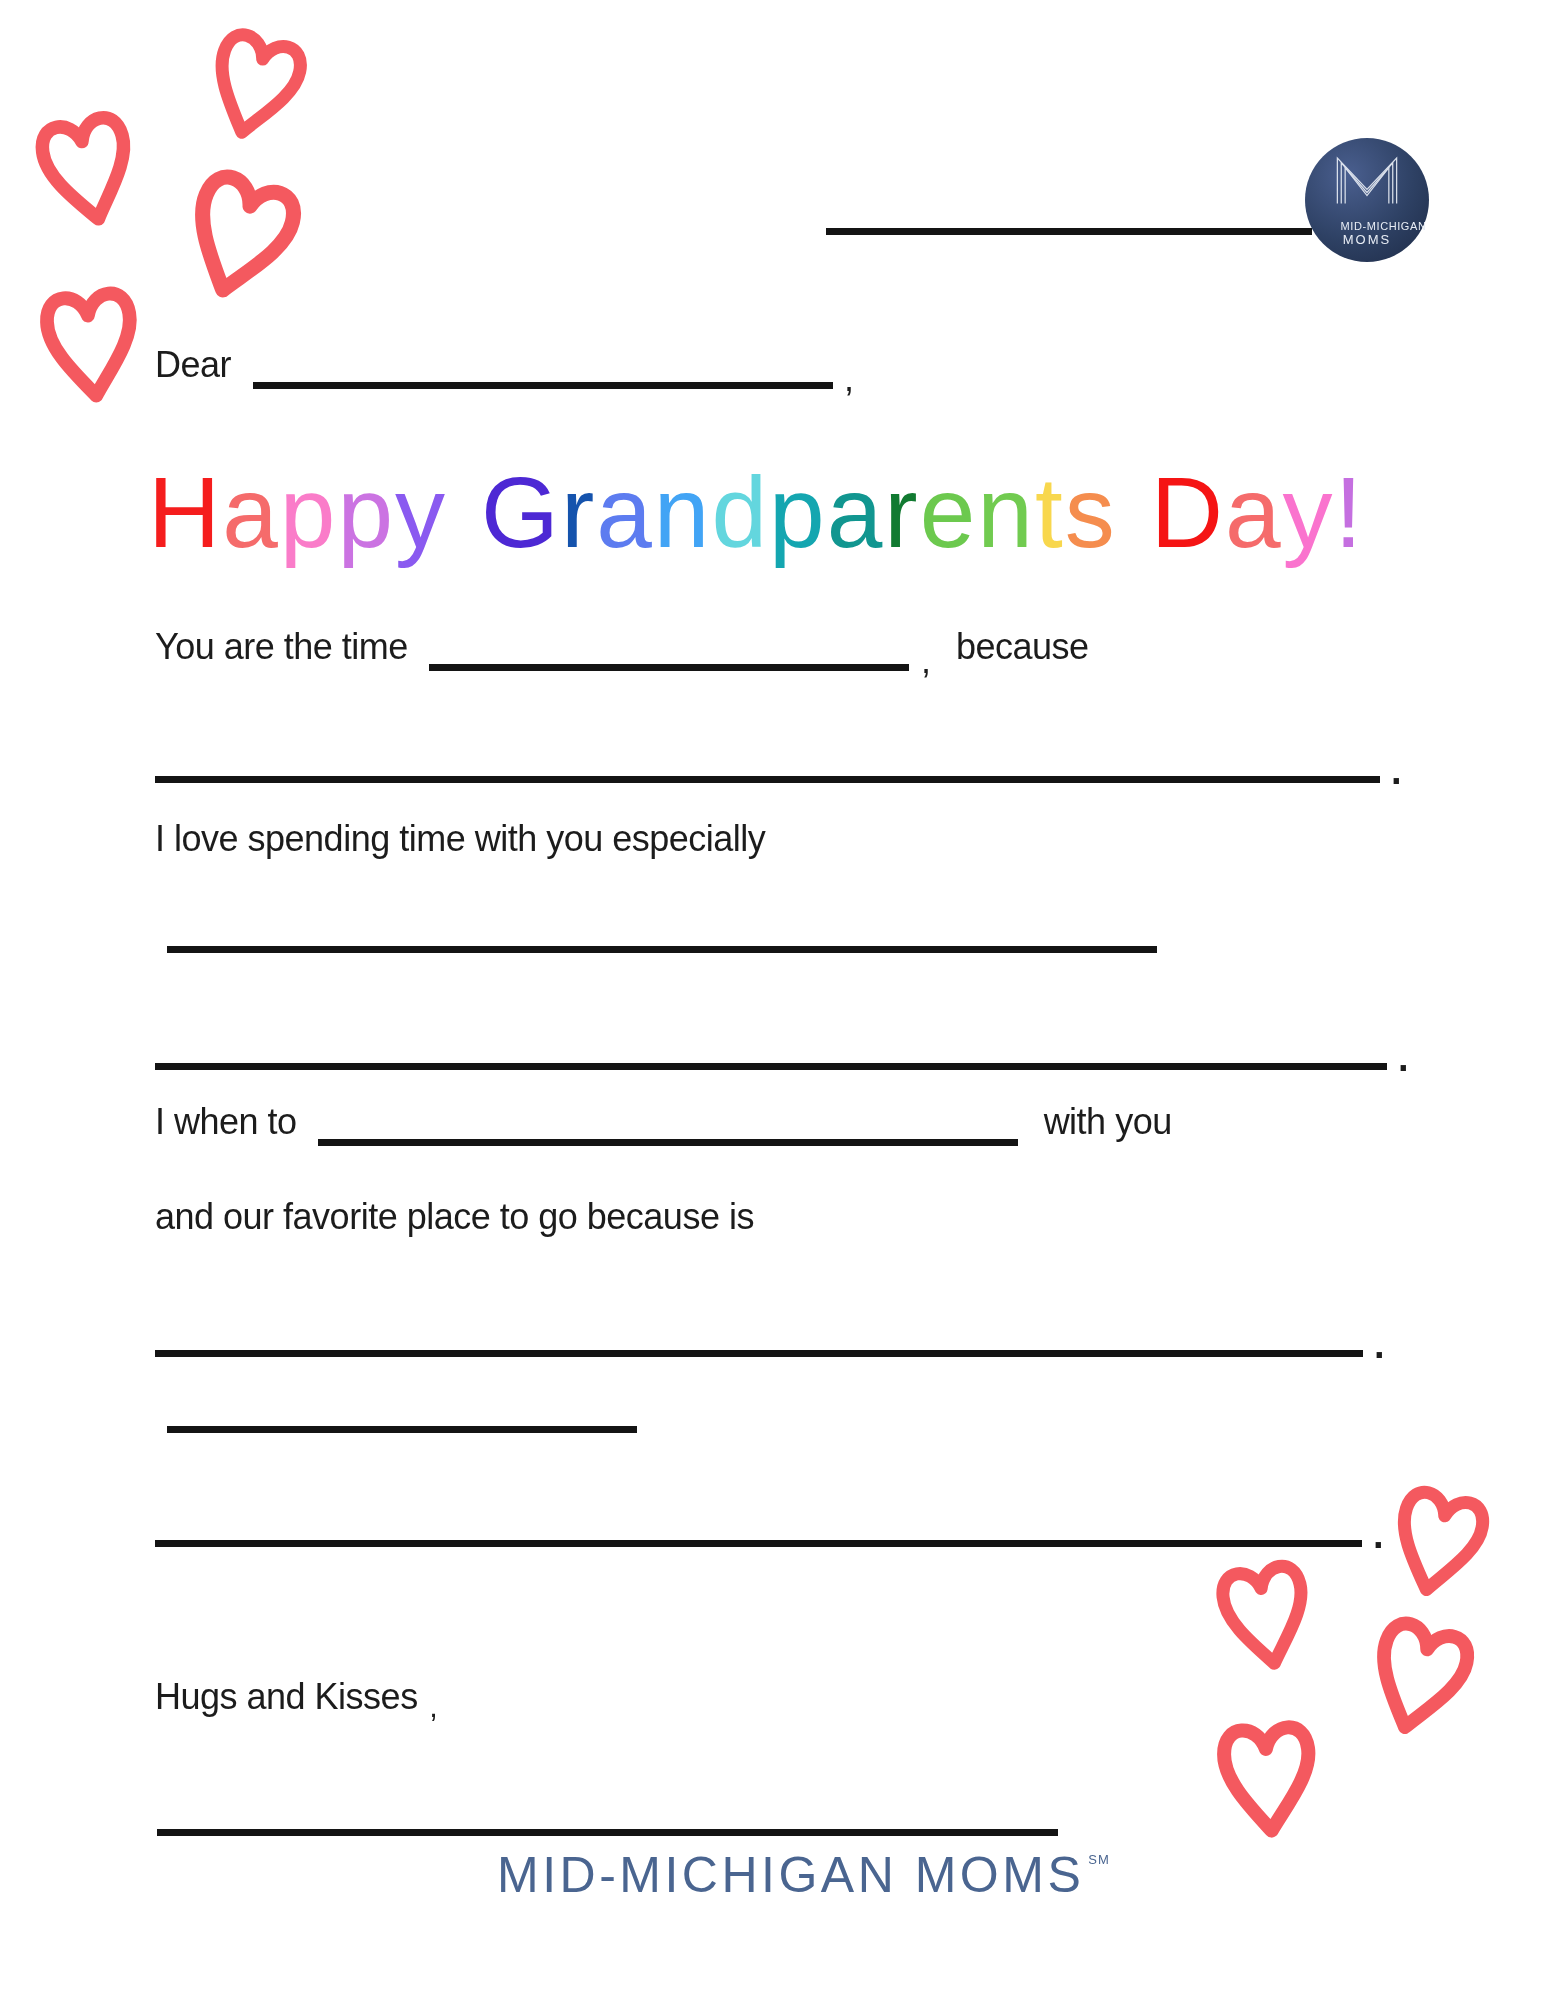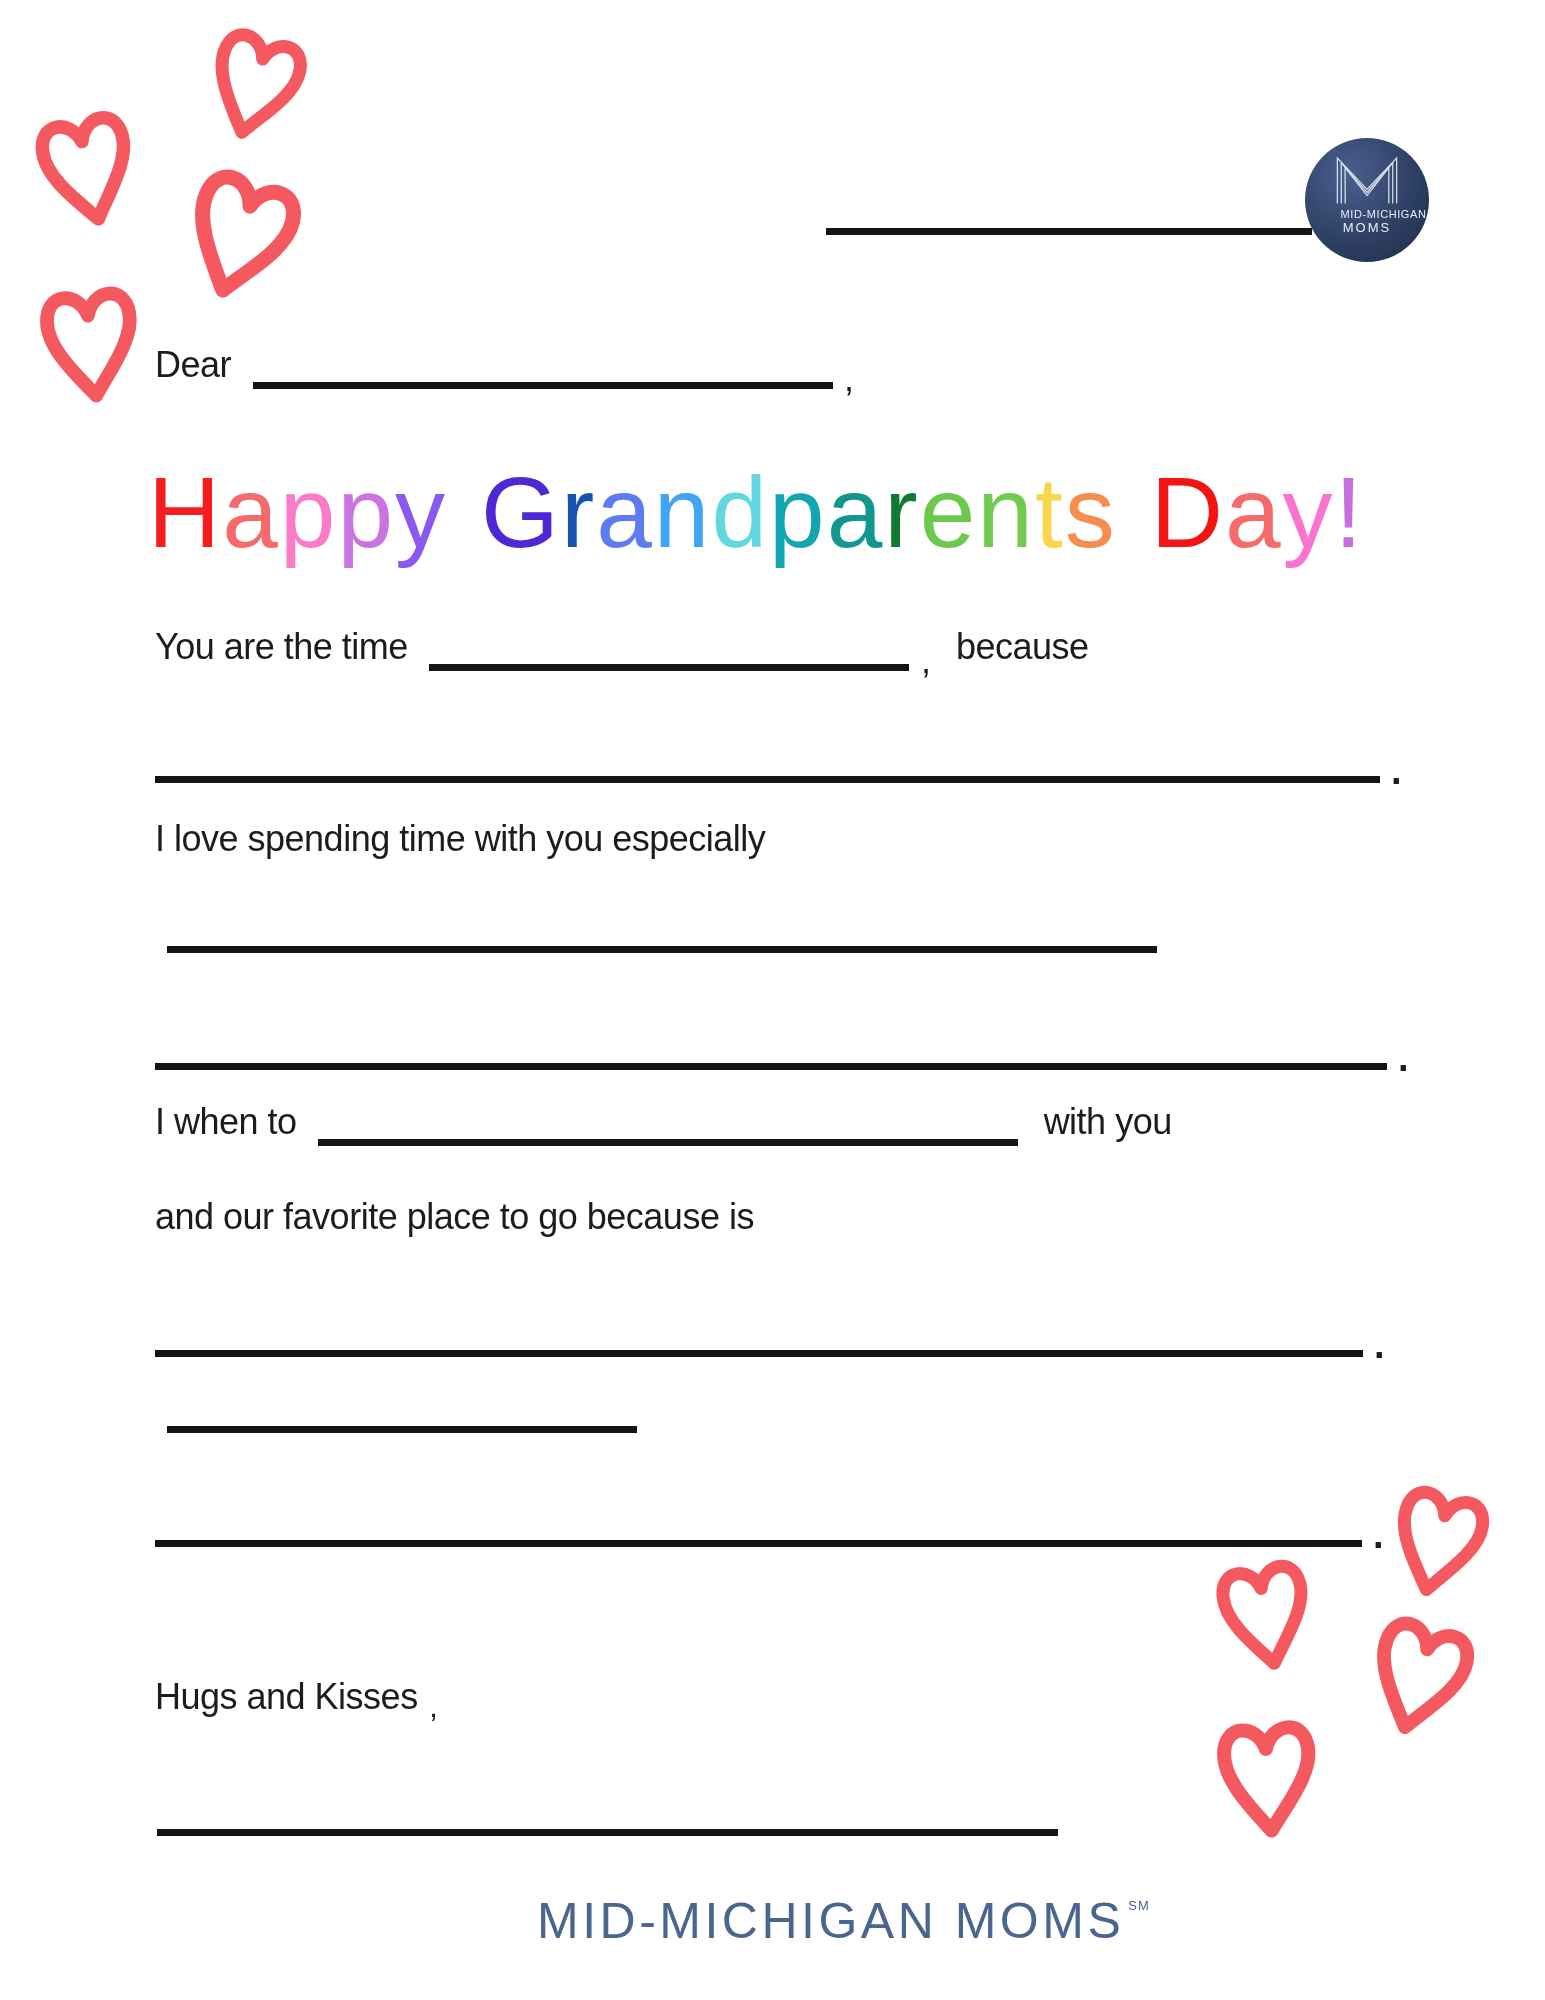--- a/index.html
+++ b/index.html
@@ -37,25 +37,25 @@
     stroke-linecap:round;stroke-linejoin:round;
   }
   .logo{
     position:absolute;left:1305px;top:138px;width:124px;height:124px;
     border-radius:50%;z-index:2;
     background:radial-gradient(circle at 35% 30%, #4a5f8f 0%, var(--logo-navy) 55%, #1d2a45 100%);
     display:flex;flex-direction:column;align-items:center;justify-content:flex-start;
     color:#e8edf5;text-align:center;
   }
   .logo svg{margin-top:16px;}
-  .logo-line1{font-size:11px;letter-spacing:0.6px;line-height:1.15;margin-top:2px;font-weight:300;padding-left:33px;}
+  .logo-line1{font-size:11px;letter-spacing:0.6px;line-height:1.15;margin-top:14px;font-weight:300;padding-left:33px;}
   .logo-line2{font-size:13px;letter-spacing:2px;line-height:1.1;font-weight:300;}
   .footer{
-    position:absolute;left:497px;top:1896px;font-size:50px;font-weight:300;
-    letter-spacing:3.5px;color:var(--footer-blue);line-height:1;white-space:nowrap;margin-left:40px;
+    position:absolute;left:497px;top:1850px;font-size:50px;font-weight:300;
+    letter-spacing:3.5px;color:var(--footer-blue);line-height:1;white-space:nowrap;
   }
   .footer .sm{font-size:13px;letter-spacing:1px;position:relative;top:-28px;margin-left:4px;}
 </style>
 </head>
 <body style="--heart: #f4595f; --ink: #141414; --text: #1c1c1c; --footer-blue: #4a6590; --logo-navy: #2e4164;">
 
 <svg class="heart" style="left:205px;top:12px;width:100px;height:148px;transform:rotate(16deg)" viewBox="0 0 100 128">
     <path d="M50,36 C43,12 13,10 11,38 C9,62 31,88 50,112 C65,90 91,62 89,38 C87,10 57,12 50,36"></path>
   </svg>
 <svg class="heart" style="left:36px;top:95px;width:104px;height:150px;transform:rotate(-12deg)" viewBox="0 0 100 128">

